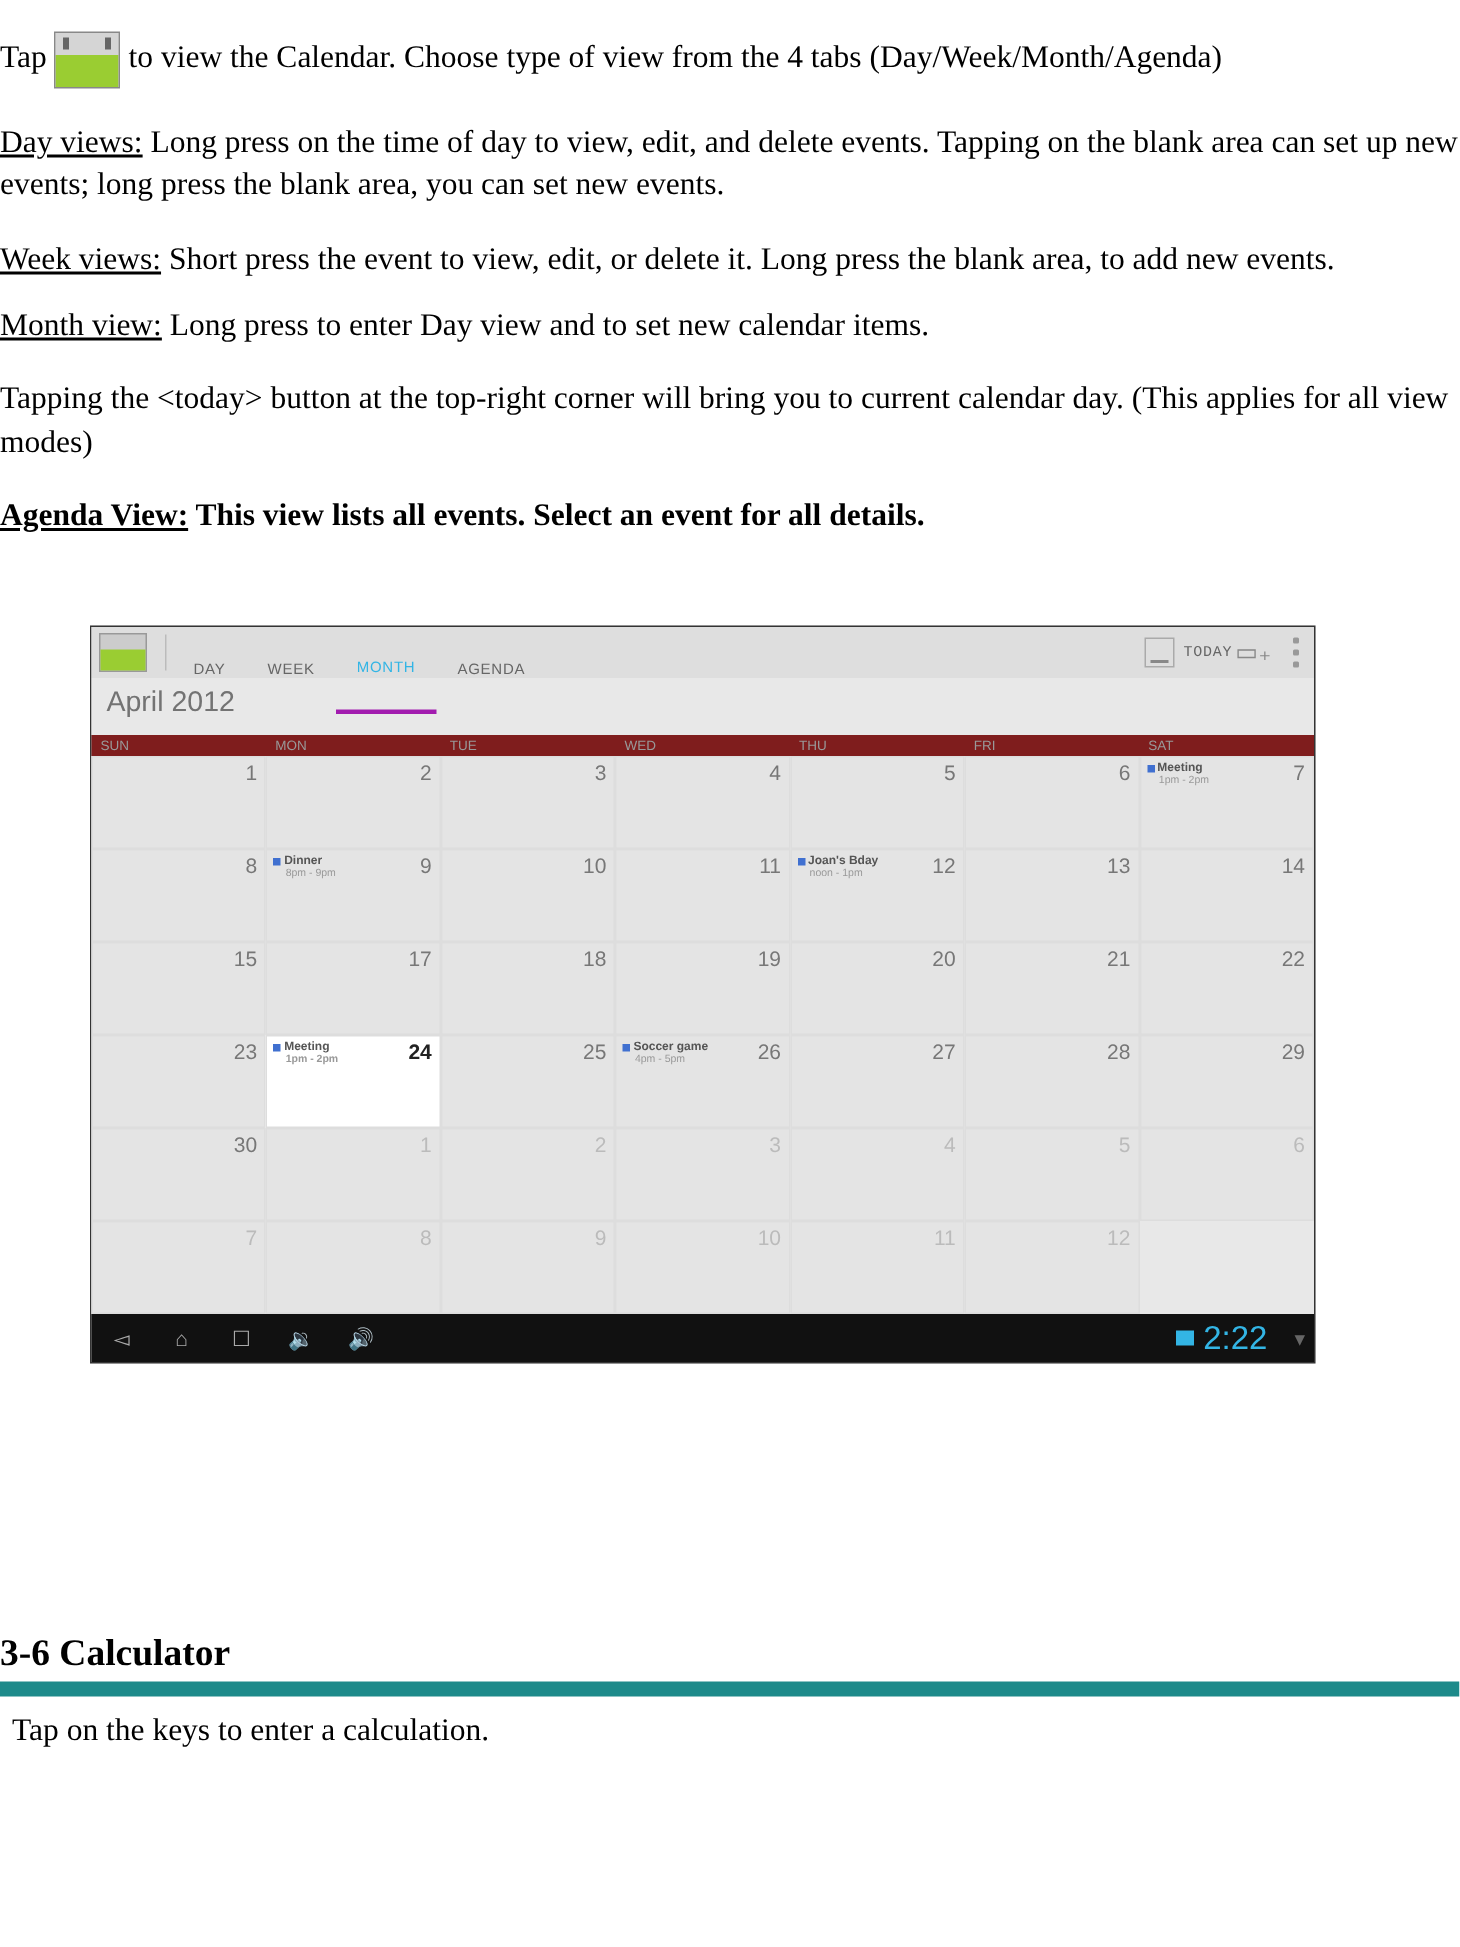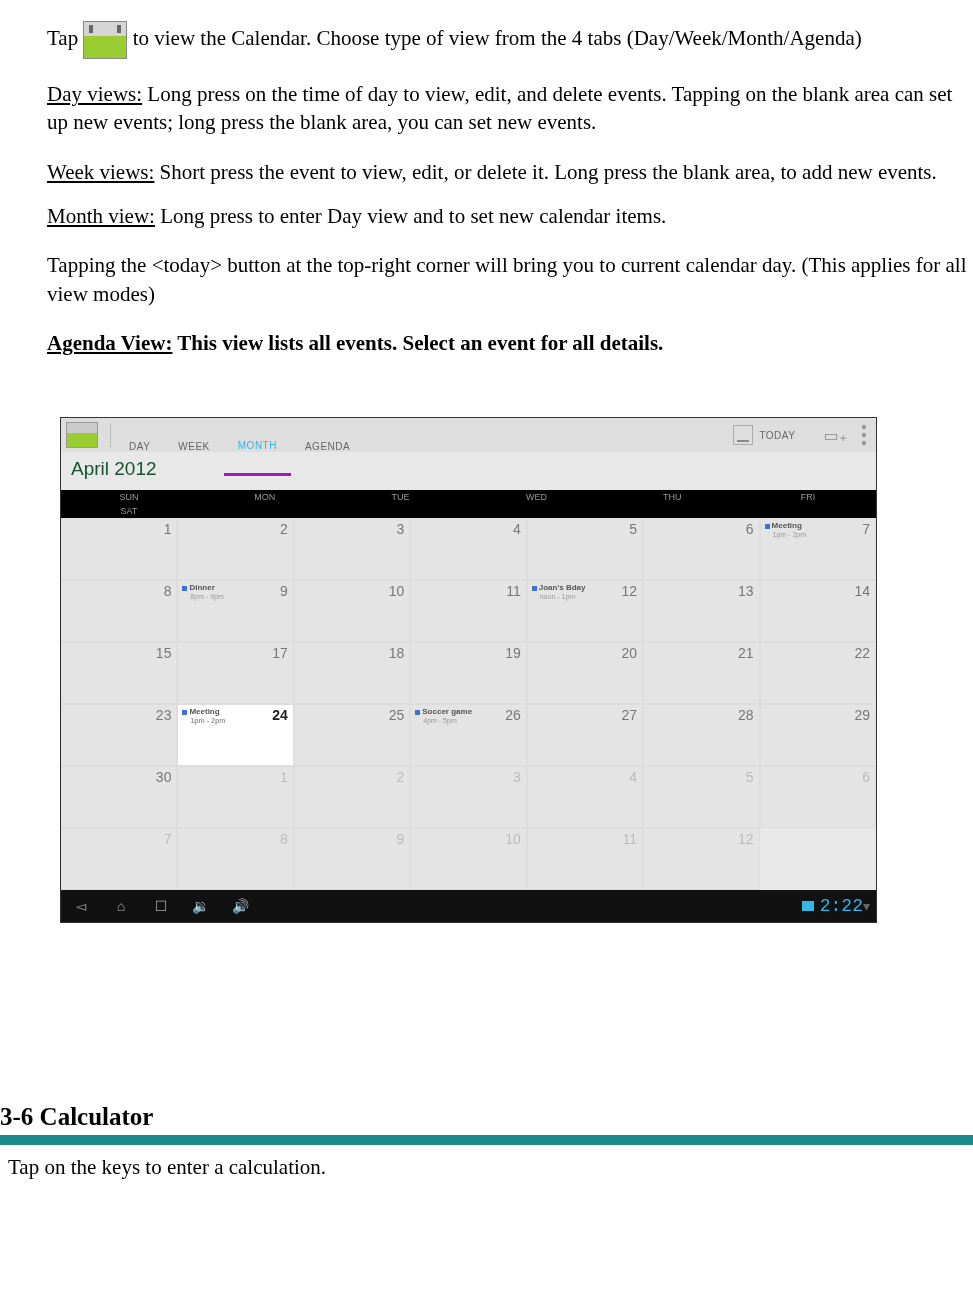--- a/index.html
+++ b/index.html
@@ -3,21 +3,21 @@
 <meta charset="utf-8">
 <style>
   body {
     font-family: "Times New Roman", serif;
     font-size: 21px;
     margin: 0;
     padding: 0;
     width: 973px;
     color: #000;
   }
-  .doc-text { line-height: 1.35; padding-left: 47px; }
+  .doc-text { line-height: 1.35; }
   .underline { text-decoration: underline; }
   .bold { font-weight: bold; }
   .calendar-icon {
     display: inline-block;
     width: 42px;
     height: 36px;
     background: linear-gradient(#d5d5d5 0 40%, #9acd32 40% 100%);
     border: 1px solid #888;
     vertical-align: middle;
     position: relative;
@@ -58,37 +58,37 @@
     position: absolute;
     left: 0; bottom: 0; right: 0; height: 14px;
     background: #9acd32;
   }
   .topbar .divider { width: 1px; height: 24px; background: #bbb; margin: 0 4px; }
   .tab { padding: 12px 14px; height: 100%; line-height: 34px; }
   .tab.active { color: #33b5e5; border-bottom: 3px solid #a21caf; height: 31px; line-height: 31px; }
   .topbar .spacer { flex: 1; }
   .today-box { border: 1px solid #aaa; width: 18px; height: 18px; margin-right: 6px; position: relative; }
   .today-box::after { content: ""; position: absolute; left: 3px; right: 3px; bottom: 2px; height: 2px; background: #888; }
-  .today-label { font-size: 10px; margin-right: 28px; }
+  .today-label { font-size: 10px; margin-right: 2px; font-family: Liberation Mono, monospace; }
   .addevent { font-size: 16px; color: #888; margin-right: 14px; }
   .menudots { width: 4px; height: 20px; margin-right: 10px; display: flex; flex-direction: column; justify-content: space-between; }
   .menudots span { width: 4px; height: 4px; background: #999; border-radius: 1px; display: block; }
   .monthlabel {
     font-size: 19px;
-    color: #14532d;
+    color: #737373;
     padding: 6px 10px 10px 10px;
     background: #e8e8e8;
   }
   .dayheader {
     display: grid;
-    grid-template-columns: repeat(6, 1fr);
+    grid-template-columns: repeat(7, 1fr);
     font-size: 9px;
     color: #999;
-    text-align: center;
-    background: #000000;
+    text-align: left;
+    background: #7f1d1d;
   }
   .dayheader div { padding: 2px 6px; }
   .grid {
     display: grid;
     grid-template-columns: repeat(7, 1fr);
     grid-template-rows: repeat(6, 62px);
   }
   .cell {
     border: 1px solid #ddd;
     background: #e4e4e4;
@@ -114,21 +114,21 @@
   .navbar {
     height: 32px;
     background: #111;
     display: flex;
     align-items: center;
     color: #aaa;
     font-size: 14px;
   }
   .navbar .navicon { width: 40px; text-align: center; }
   .navbar .navspacer { flex: 1; }
-  .navbar .clock { color: #33b5e5; font-family: Liberation Mono, monospace; font-size: 18px; margin-right: 0; }
+  .navbar .clock { color: #33b5e5; font-family: Liberation Sans, sans-serif; font-size: 22px; margin-right: 18px; }
   .navbar .sd { width: 12px; height: 10px; background: #33b5e5; margin-right: 6px; }
   .navbar .wifi { color: #666; margin-right: 6px; }
   .h2 { font-size: 25px; font-weight: bold; margin-top: 180px; }
   .tealbar { height: 10px; background: #1d8a8a; margin: 4px 0 10px 0; }
 </style>
 </head>
 <body>
 
 <div class="doc-text">
   <p>

